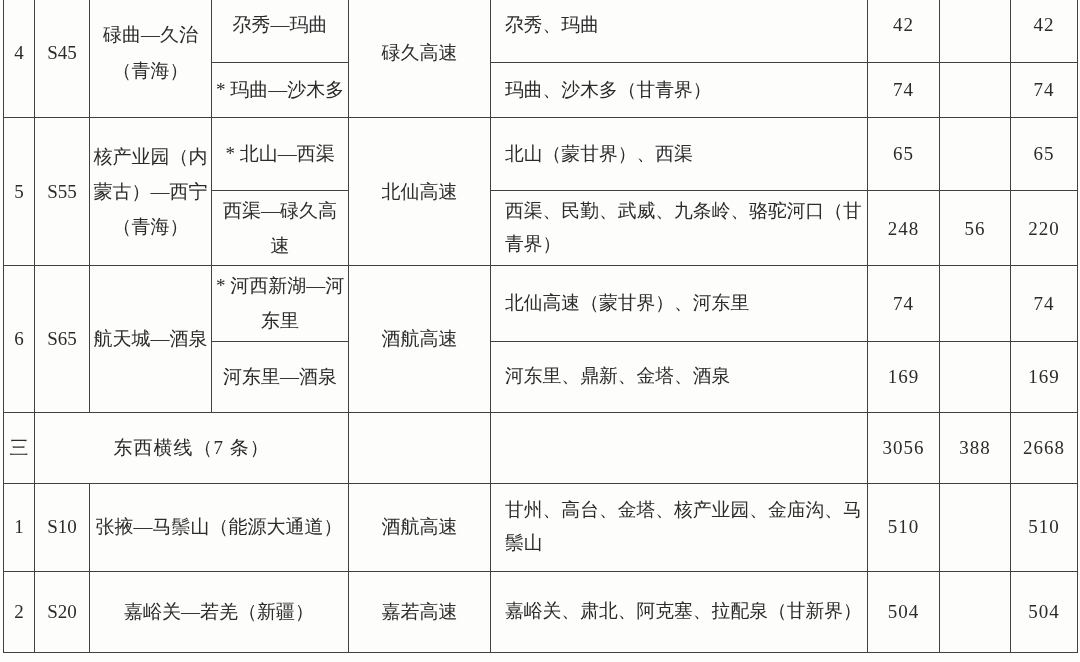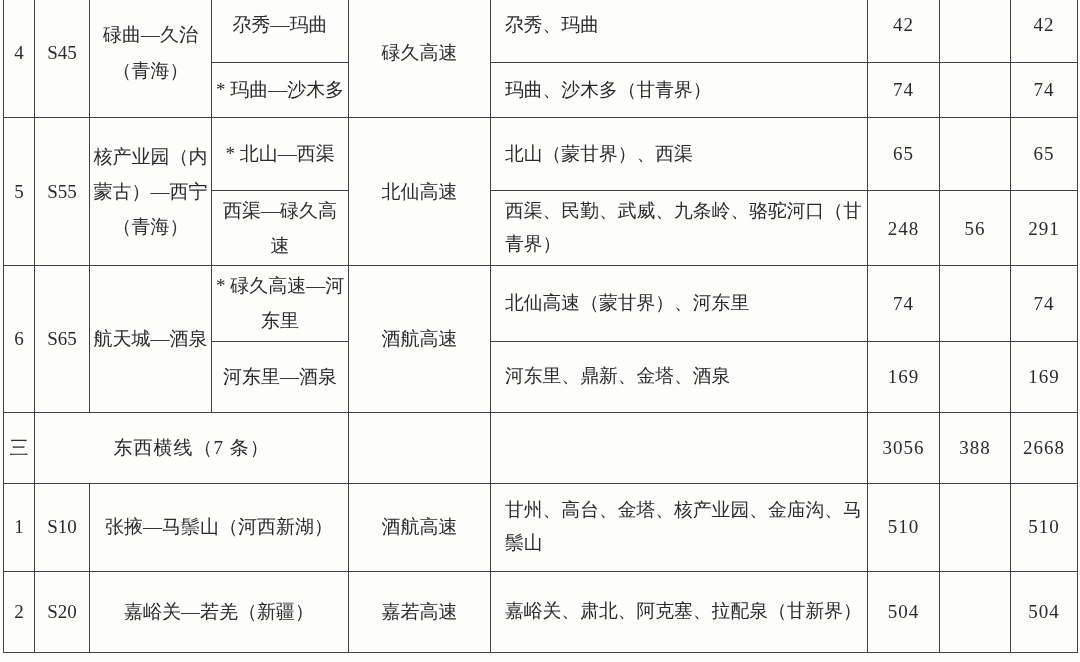--- a/index.html
+++ b/index.html
@@ -91,28 +91,28 @@
       <td class="cp">北山（蒙甘界）、西渠</td>
       <td class="digit">65</td>
       <td class="digit"></td>
       <td class="digit">65</td>
     </tr>
     <tr style="height:71px">
       <td>西渠—碌久高速</td>
       <td class="cp">西渠、民勤、武威、九条岭、骆驼河口（甘青界）</td>
       <td class="digit">248</td>
       <td class="digit">56</td>
-      <td class="digit">291</td>
+      <td class="digit">220</td>
     </tr>
 
     <tr style="height:71px">
       <td rowspan="2">6</td>
       <td rowspan="2">S65</td>
       <td rowspan="2">航天城—酒泉</td>
-      <td>* 碌久高速—河东里</td>
+      <td>* 河西新湖—河东里</td>
       <td rowspan="2">酒航高速</td>
       <td class="cp">北仙高速（蒙甘界）、河东里</td>
       <td class="digit">74</td>
       <td class="digit"></td>
       <td class="digit">74</td>
     </tr>
     <tr style="height:71px">
       <td>河东里—酒泉</td>
       <td class="cp">河东里、鼎新、金塔、酒泉</td>
       <td class="digit">169</td>
@@ -126,21 +126,21 @@
       <td></td>
       <td class="cp"></td>
       <td class="digit">3056</td>
       <td class="digit">388</td>
       <td class="digit">2668</td>
     </tr>
 
     <tr style="height:88px">
       <td>1</td>
       <td>S10</td>
-      <td colspan="2">张掖—马鬃山（河西新湖）</td>
+      <td colspan="2">张掖—马鬃山（能源大通道）</td>
       <td>酒航高速</td>
       <td class="cp">甘州、高台、金塔、核产业园、金庙沟、马鬃山</td>
       <td class="digit">510</td>
       <td class="digit"></td>
       <td class="digit">510</td>
     </tr>
 
     <tr style="height:81px">
       <td>2</td>
       <td>S20</td>

